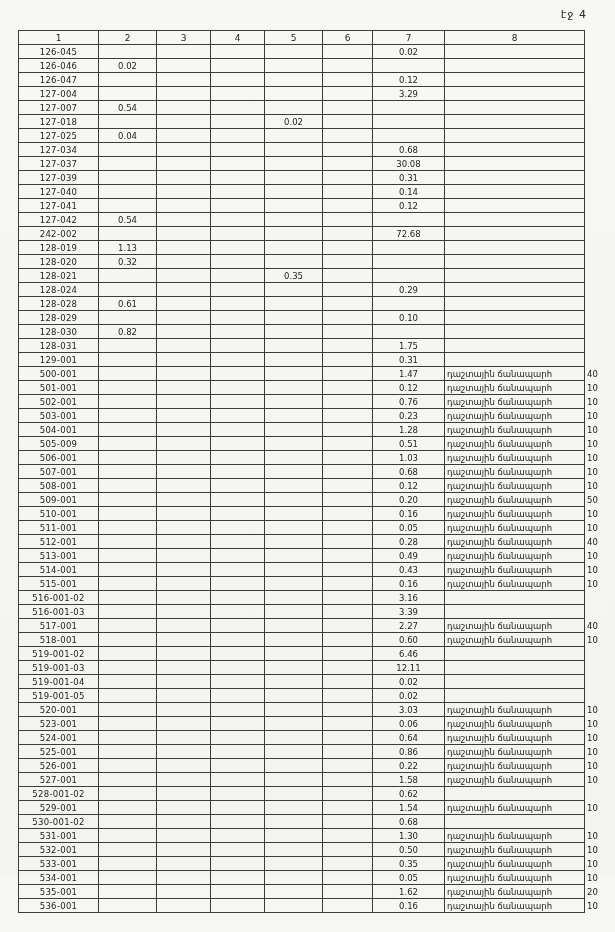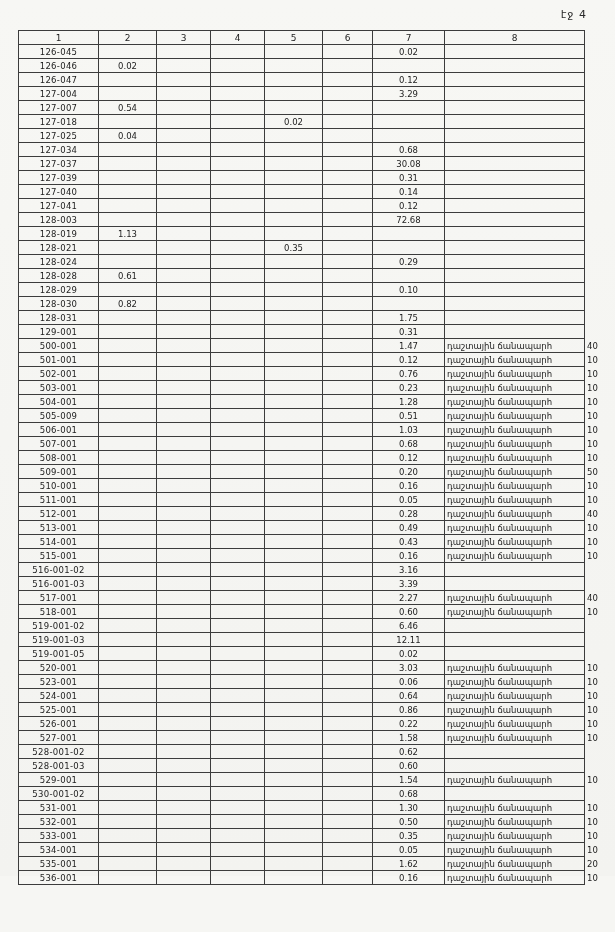--- a/index.html
+++ b/index.html
@@ -211,21 +211,32 @@
           <td class="c2"></td>
           <td class="c3"></td>
           <td class="c4"></td>
           <td class="c5"></td>
           <td class="c6"></td>
           <td class="c7">0.12</td>
           <td class="c8"></td>
           <td class="c9"></td>
         </tr>
         <tr>
-          <td class="c1">128-003</td>
+          <td class="c1">127-042</td>
+          <td class="c2">0.54</td>
+          <td class="c3"></td>
+          <td class="c4"></td>
+          <td class="c5"></td>
+          <td class="c6"></td>
+          <td class="c7"></td>
+          <td class="c8"></td>
+          <td class="c9"></td>
+        </tr>
+        <tr>
+          <td class="c1">242-002</td>
           <td class="c2"></td>
           <td class="c3"></td>
           <td class="c4"></td>
           <td class="c5"></td>
           <td class="c6"></td>
           <td class="c7">72.68</td>
           <td class="c8"></td>
           <td class="c9"></td>
         </tr>
         <tr>
@@ -233,20 +244,31 @@
           <td class="c2">1.13</td>
           <td class="c3"></td>
           <td class="c4"></td>
           <td class="c5"></td>
           <td class="c6"></td>
           <td class="c7"></td>
           <td class="c8"></td>
           <td class="c9"></td>
         </tr>
         <tr>
+          <td class="c1">128-020</td>
+          <td class="c2">0.32</td>
+          <td class="c3"></td>
+          <td class="c4"></td>
+          <td class="c5"></td>
+          <td class="c6"></td>
+          <td class="c7"></td>
+          <td class="c8"></td>
+          <td class="c9"></td>
+        </tr>
+        <tr>
           <td class="c1">128-021</td>
           <td class="c2"></td>
           <td class="c3"></td>
           <td class="c4"></td>
           <td class="c5">0.35</td>
           <td class="c6"></td>
           <td class="c7"></td>
           <td class="c8"></td>
           <td class="c9"></td>
         </tr>
@@ -552,20 +574,31 @@
           <td class="c2"></td>
           <td class="c3"></td>
           <td class="c4"></td>
           <td class="c5"></td>
           <td class="c6"></td>
           <td class="c7">12.11</td>
           <td class="c8"></td>
           <td class="c9"></td>
         </tr>
         <tr>
+          <td class="c1">519-001-04</td>
+          <td class="c2"></td>
+          <td class="c3"></td>
+          <td class="c4"></td>
+          <td class="c5"></td>
+          <td class="c6"></td>
+          <td class="c7">0.02</td>
+          <td class="c8"></td>
+          <td class="c9"></td>
+        </tr>
+        <tr>
           <td class="c1">519-001-05</td>
           <td class="c2"></td>
           <td class="c3"></td>
           <td class="c4"></td>
           <td class="c5"></td>
           <td class="c6"></td>
           <td class="c7">0.02</td>
           <td class="c8"></td>
           <td class="c9"></td>
         </tr>
@@ -636,31 +669,20 @@
           <td class="c9">10</td>
         </tr>
         <tr>
           <td class="c1">528-001-02</td>
           <td class="c2"></td>
           <td class="c3"></td>
           <td class="c4"></td>
           <td class="c5"></td>
           <td class="c6"></td>
           <td class="c7">0.62</td>
-          <td class="c8"></td>
-          <td class="c9"></td>
-        </tr>
-        <tr>
-          <td class="c1">528-001-03</td>
-          <td class="c2"></td>
-          <td class="c3"></td>
-          <td class="c4"></td>
-          <td class="c5"></td>
-          <td class="c6"></td>
-          <td class="c7">0.60</td>
           <td class="c8"></td>
           <td class="c9"></td>
         </tr>
         <tr>
           <td class="c1">529-001</td>
           <td class="c2"></td>
           <td class="c3"></td>
           <td class="c4"></td>
           <td class="c5"></td>
           <td class="c6"></td>

